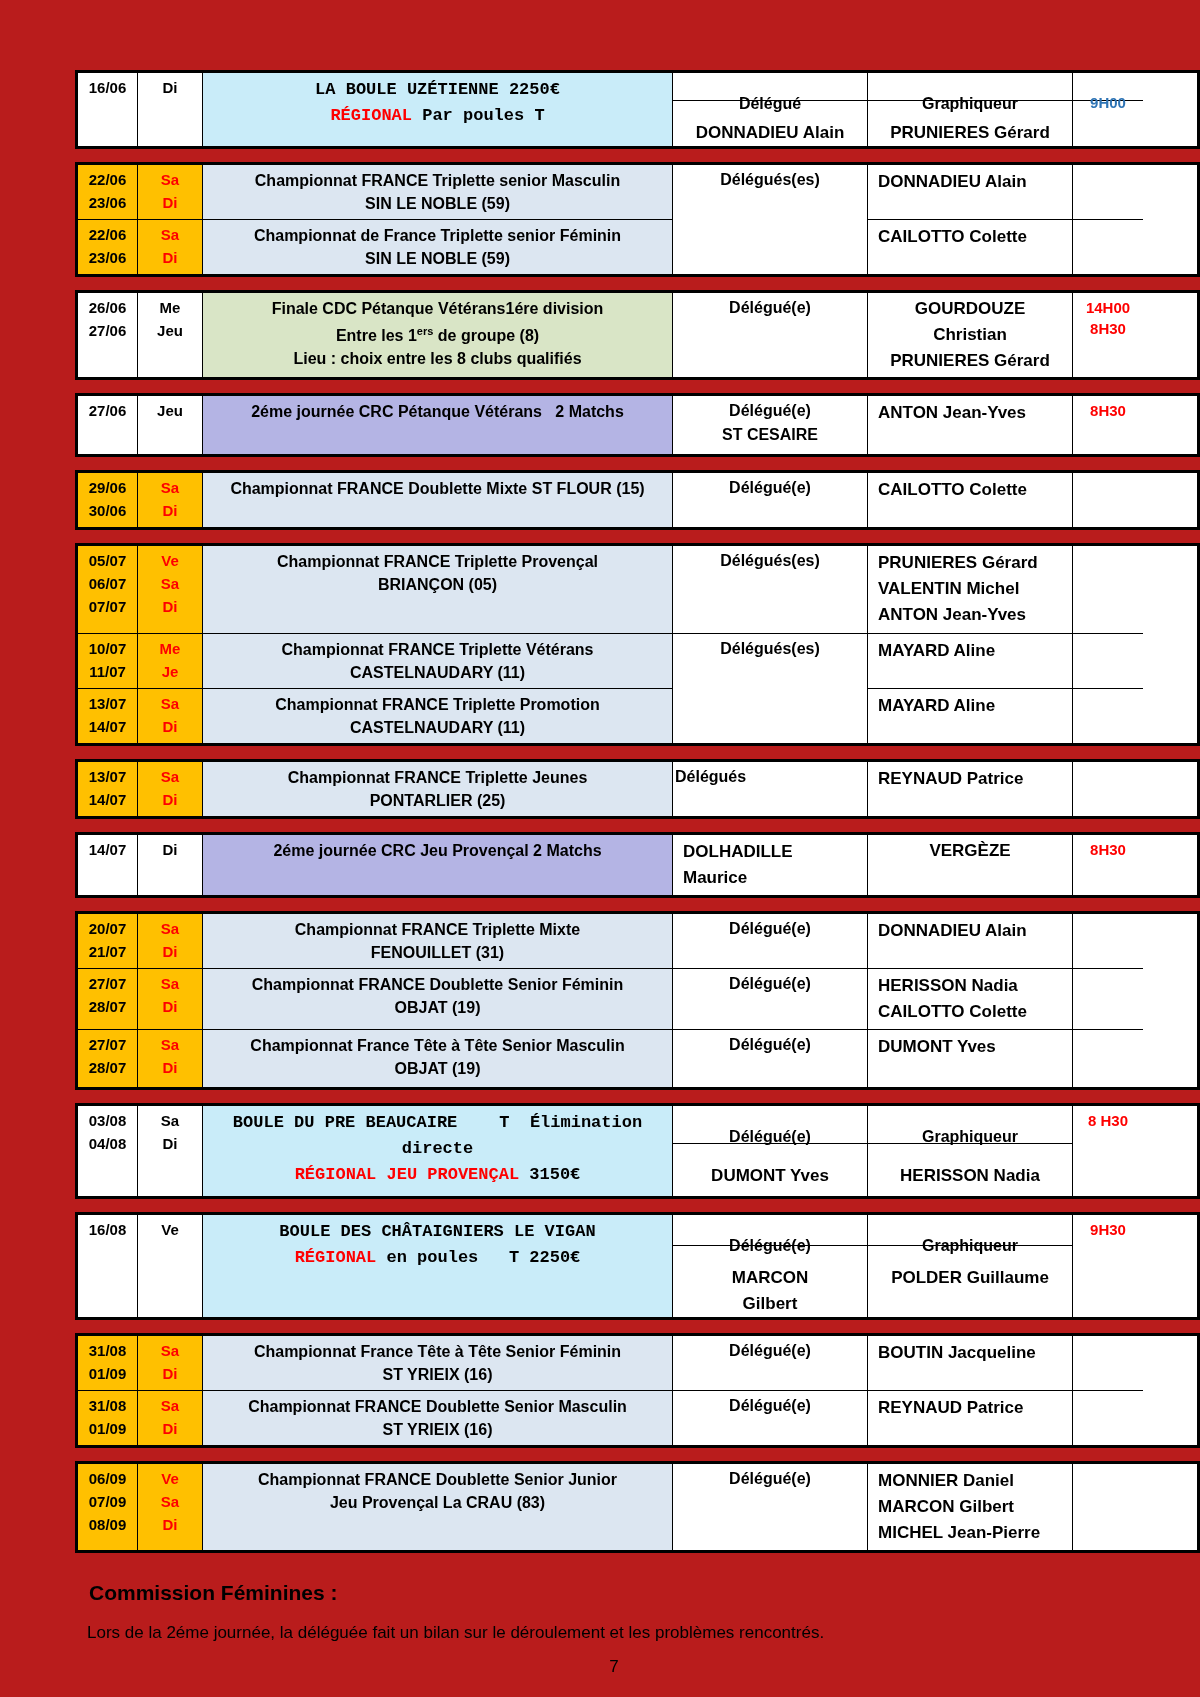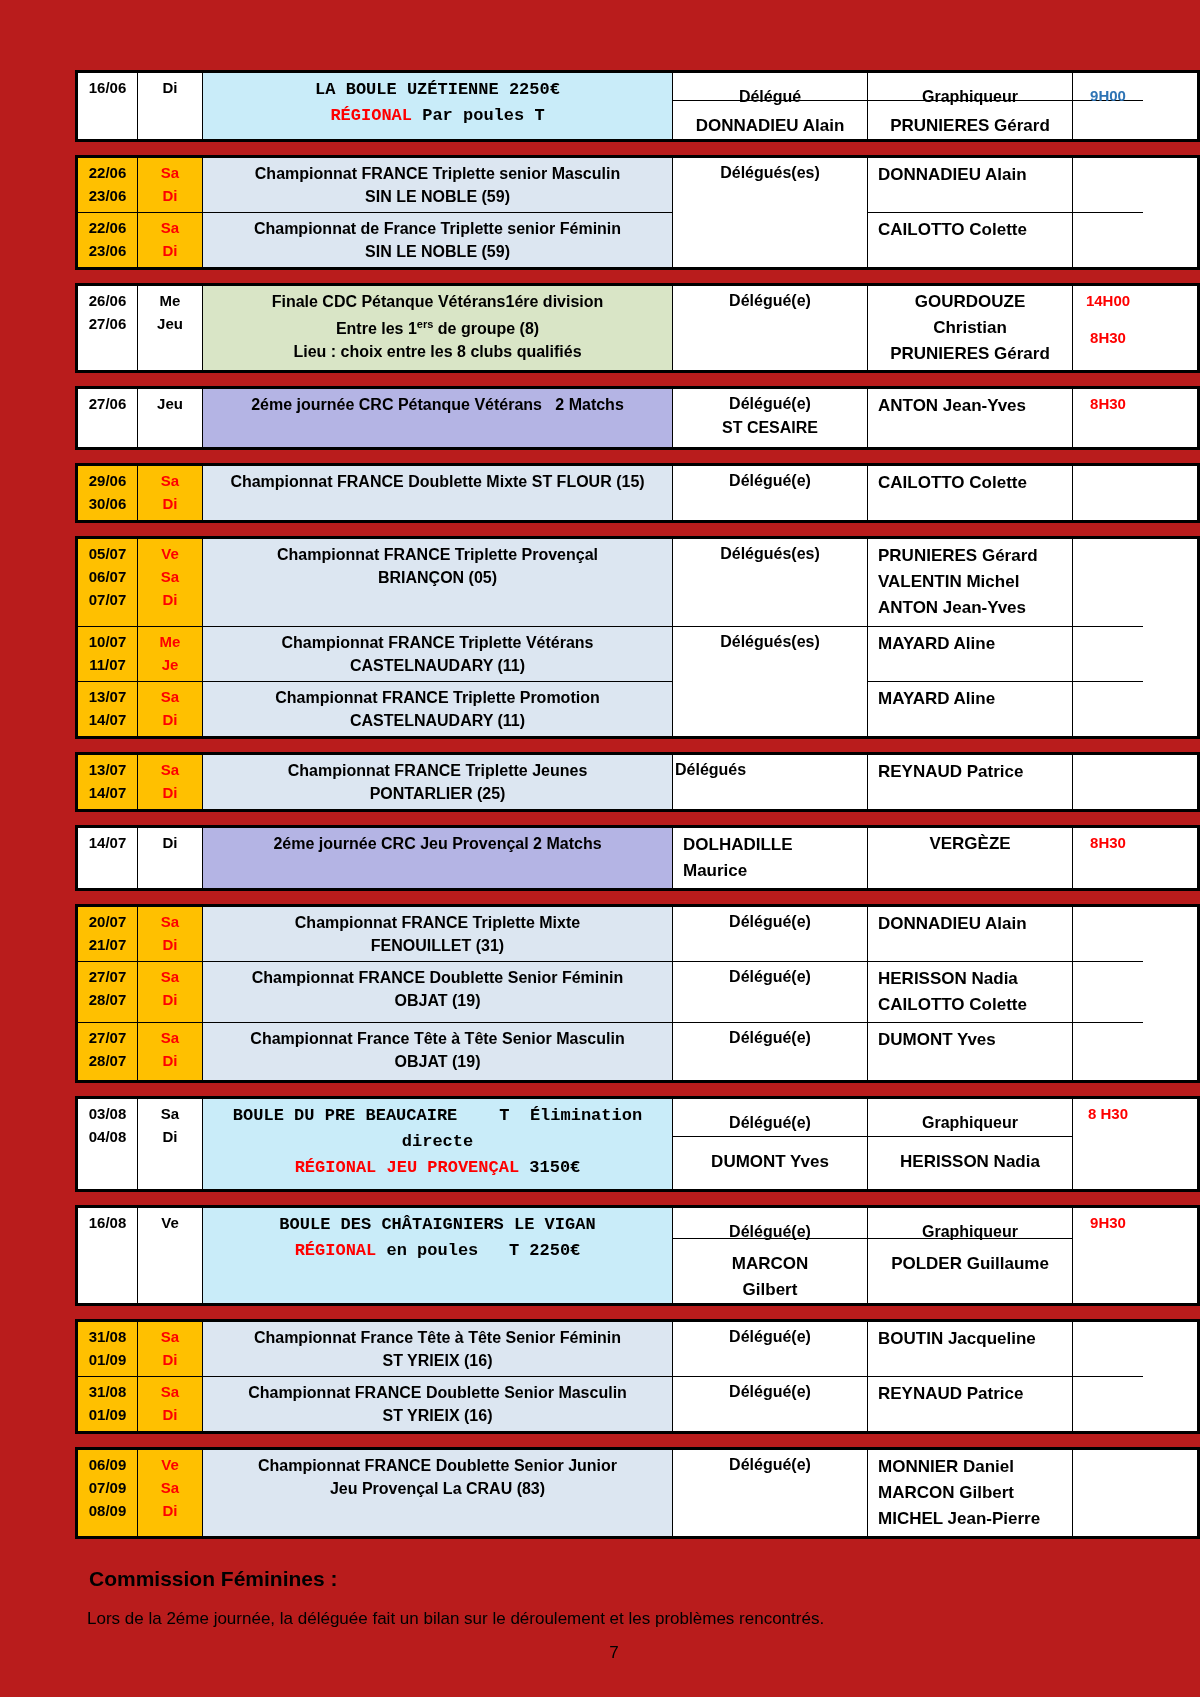--- a/index.html
+++ b/index.html
@@ -21,25 +21,25 @@
   .evline{font-weight:bold;font-size:16px;line-height:23px;}
   .evline span{white-space:pre-wrap;}
   .big{font-size:17px;line-height:26px;font-family:Liberation Mono, monospace;}
   .bg-cyan{background:#C9ECF9;} .bg-grey{background:#DCE6F1;}
   .bg-green{background:#D9E5C6;} .bg-lav{background:#B4B4E4;}
   .red{color:#FE0000;} .blue{color:#2E74B5;}
   .c-del{font-weight:bold;font-size:16px;line-height:24px;text-align:center;}
   .c-name{align-items:flex-start;text-align:left;padding:4px 6px 4px 10px;}
   .c-name span,.nm{font-weight:bold;font-size:17px;line-height:26px;}
   .c-name-c{align-items:center;text-align:center;}
-  .c-time{padding-top:4px;gap:16px;}
+  .c-time{padding-top:4px;}
   .c-time span{font-weight:bold;font-size:15px;line-height:21px;color:#FE0000;}
   .c-time span.blue{color:#2E74B5;}
   .vsplit{padding:0;}
-  .sub{width:100%;box-sizing:border-box;display:flex;justify-content:center;align-items:flex-start;padding-top:12px;}
+  .sub{width:100%;box-sizing:border-box;display:flex;justify-content:center;align-items:flex-start;padding-top:19px;}
   .sub.hdr{border-bottom:1.5px solid #000;}
   .sub.grow{flex:1;}
   .gap-left{margin-left:42px;}
   sup{font-size:11px;}
   .footer-heading{font-weight:bold;font-size:21px;margin:28px 0 0 14px;}
   .footer-text{font-size:17px;margin:18px 0 0 12px;}
   .page-number{width:1078px;text-align:center;font-size:17px;margin-top:14px;}
 </style>
 </head>
 <body>

